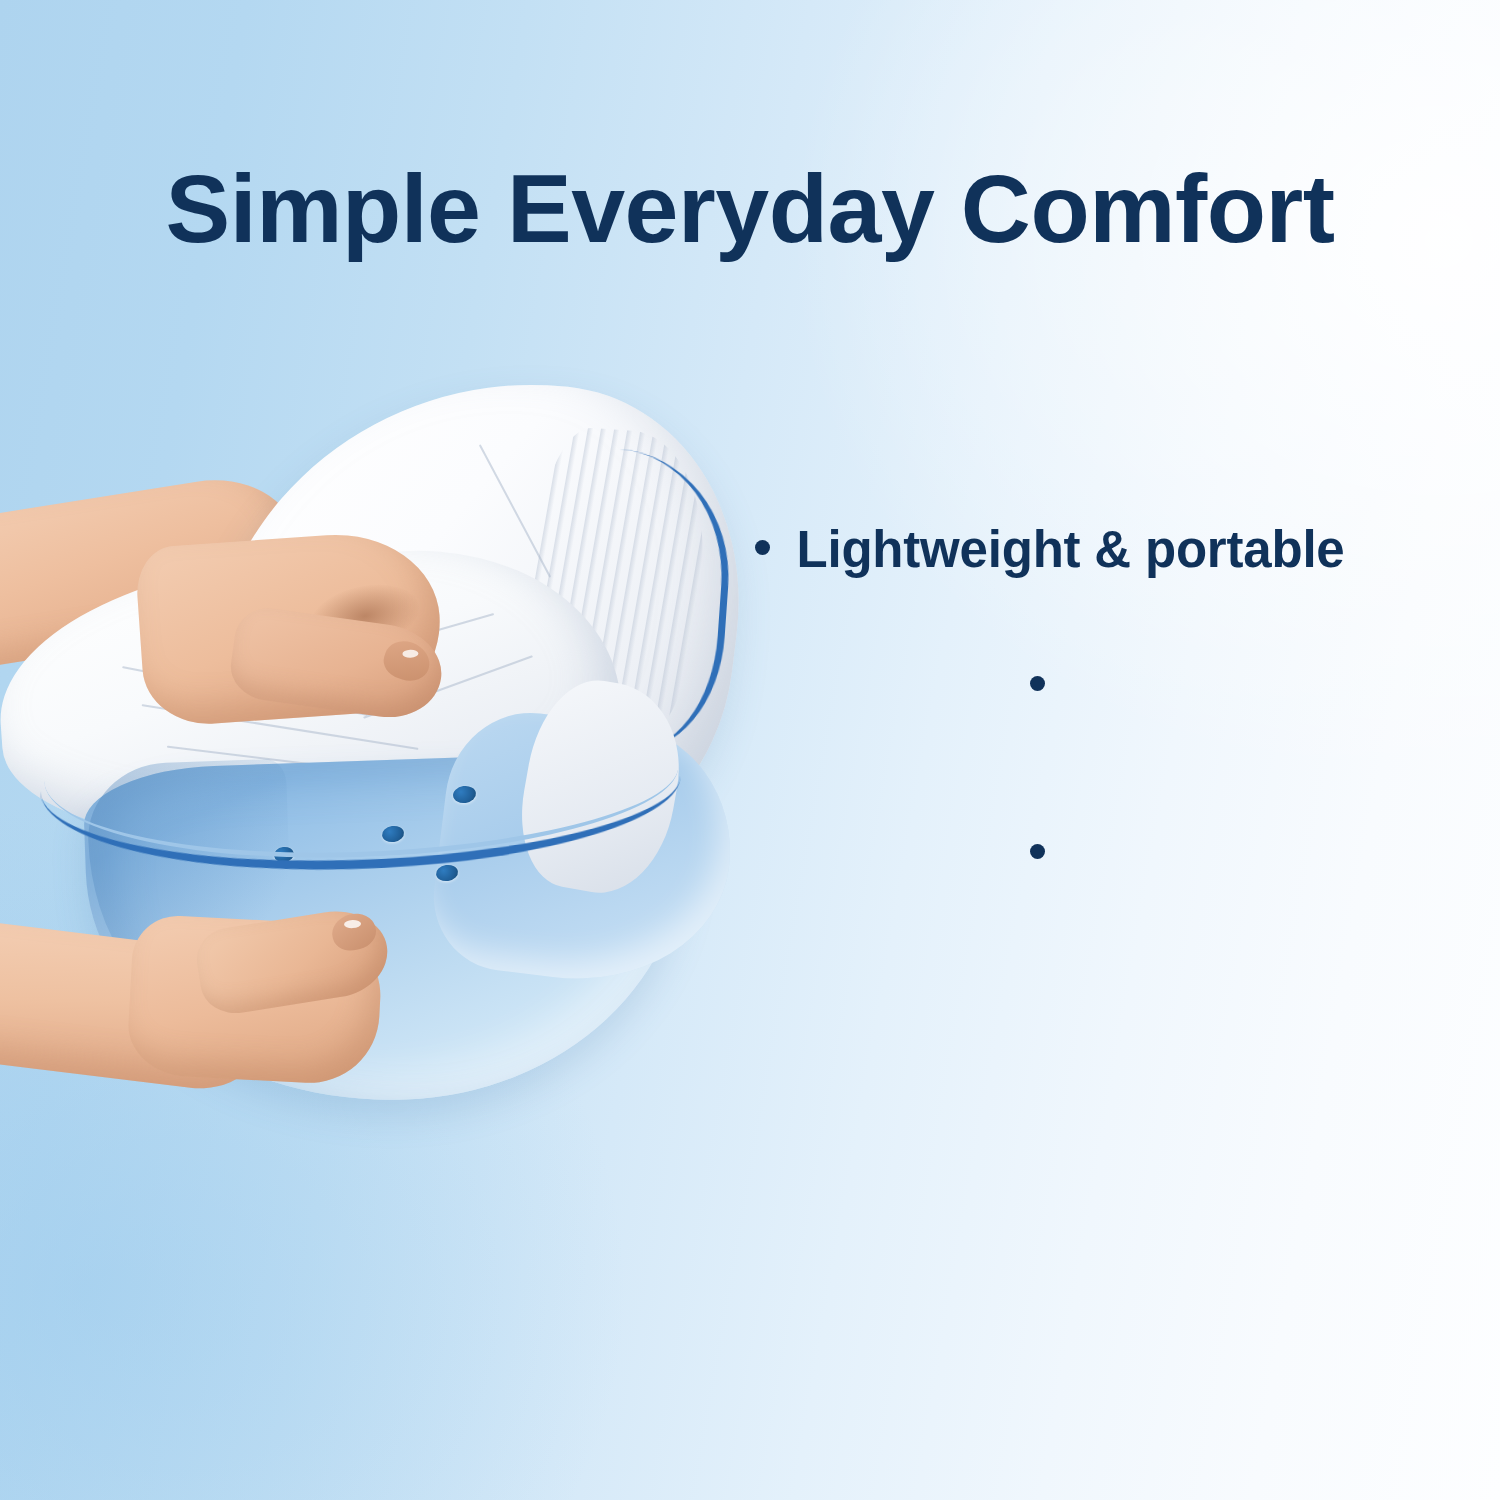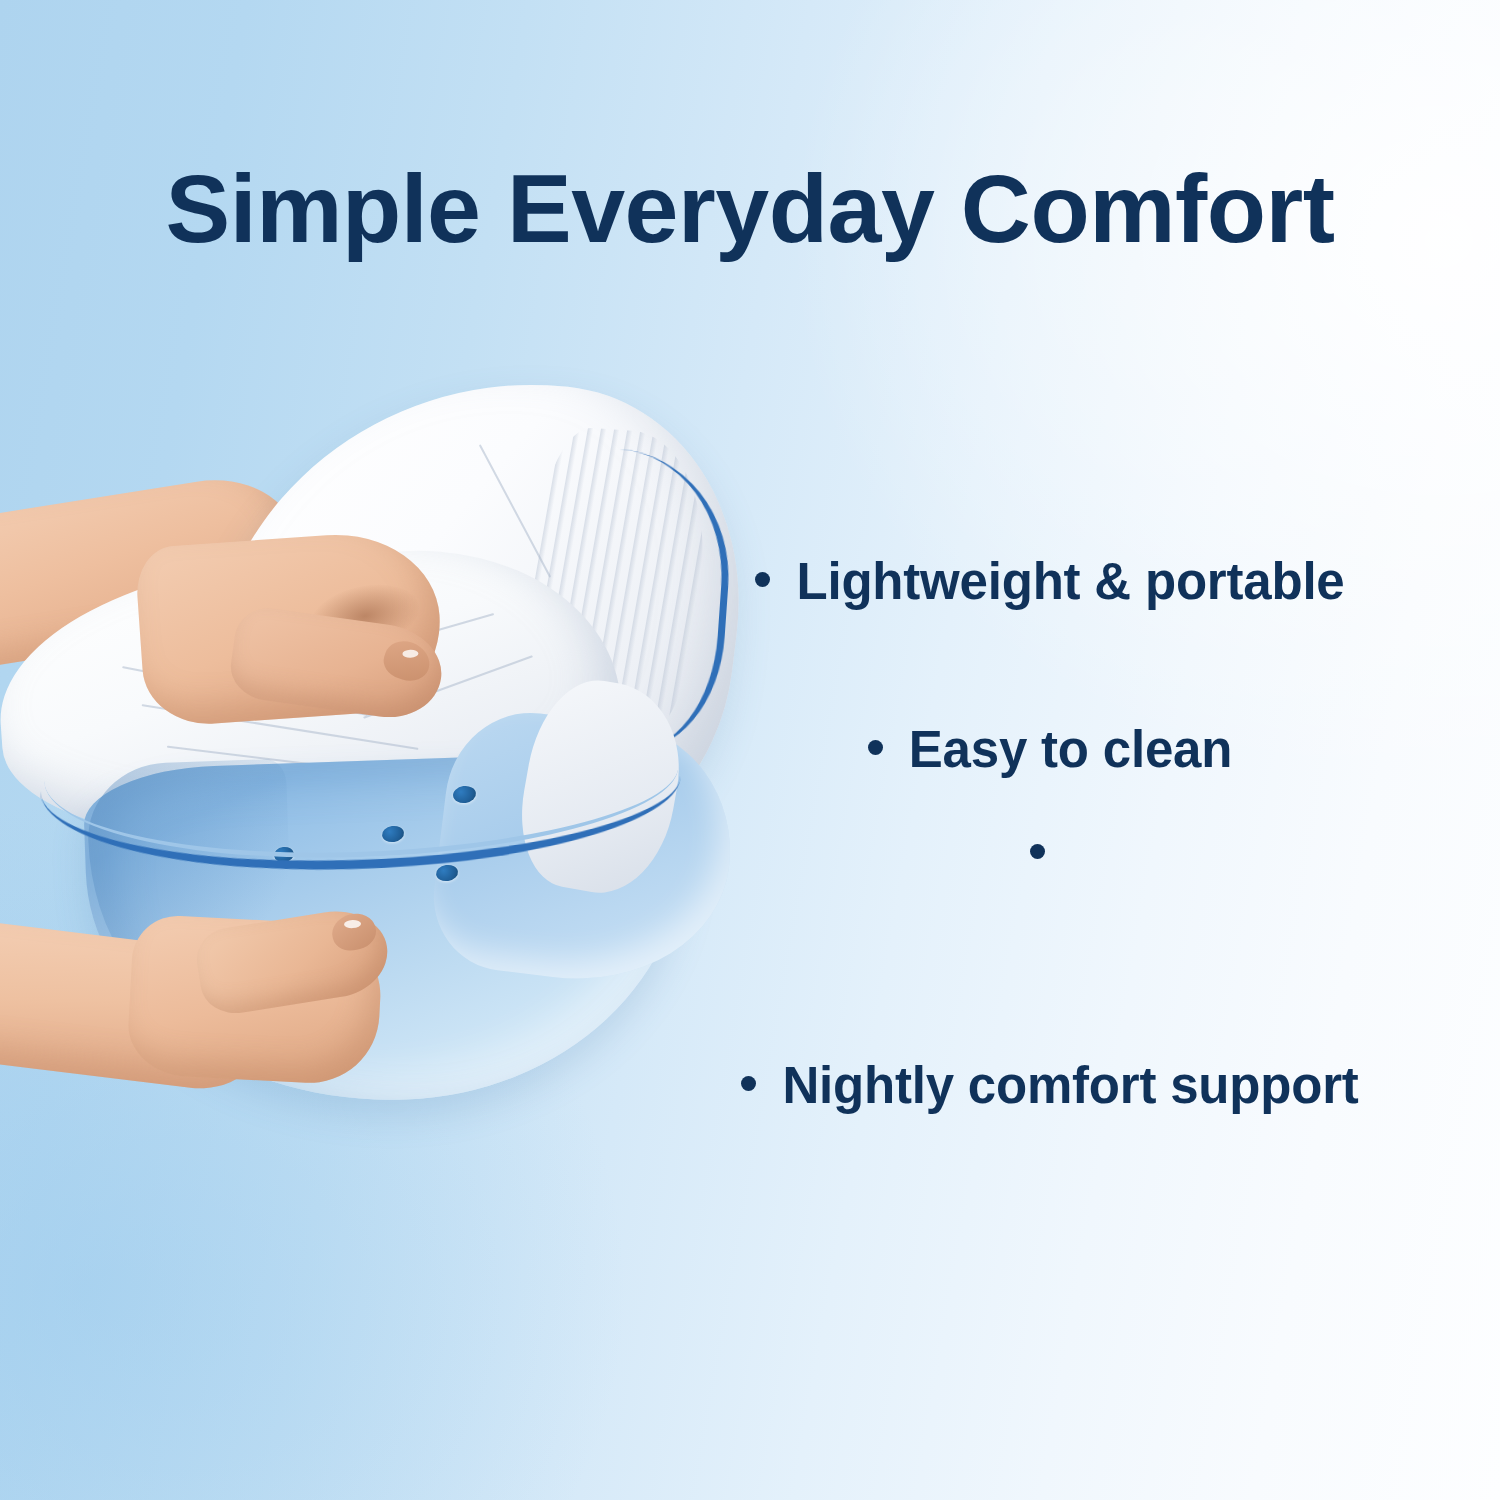--- a/index.html
+++ b/index.html
@@ -76,21 +76,20 @@
     background: #10325a;
     flex: 0 0 auto;
     margin-right: 26px;
     transform: translateY(-12px);
   }
   .bullet-text {
     font-size: 51px;
     font-weight: 600;
     letter-spacing: -0.2px;
     white-space: nowrap;
-    margin-top: 32px;
   }
 
   
   .photo {
     position: absolute;
     left: -30px;
     top: 390px;
     width: 760px;
     height: 760px;
   }
@@ -410,26 +409,21 @@
 
   <div class="bullets">
 
     <div class="bullet-row">
       <span class="bullet-dot"></span>
       <span class="bullet-text">Lightweight &amp; portable</span>
     </div>
 
     <div class="bullet-row">
       <span class="bullet-dot"></span>
-      <span class="bullet-text">Easy to clean</span>
     </div>
 
     <div class="bullet-row">
       <span class="bullet-dot"></span>
     </div>
 
-    <div class="bullet-row">
-      <span class="bullet-dot"></span>
-      <span class="bullet-text">Nightly comfort support</span>
-    </div>
   </div>
 
 </div>
 
 </body></html>

